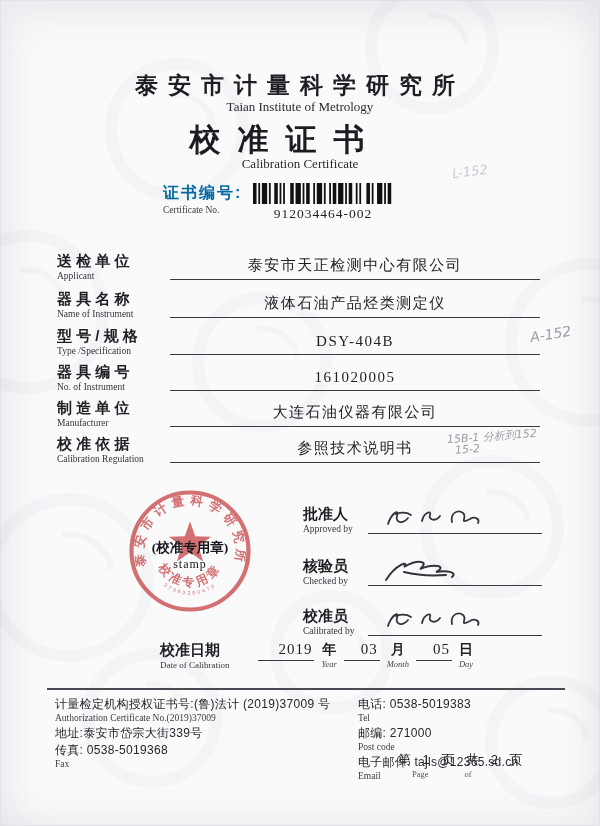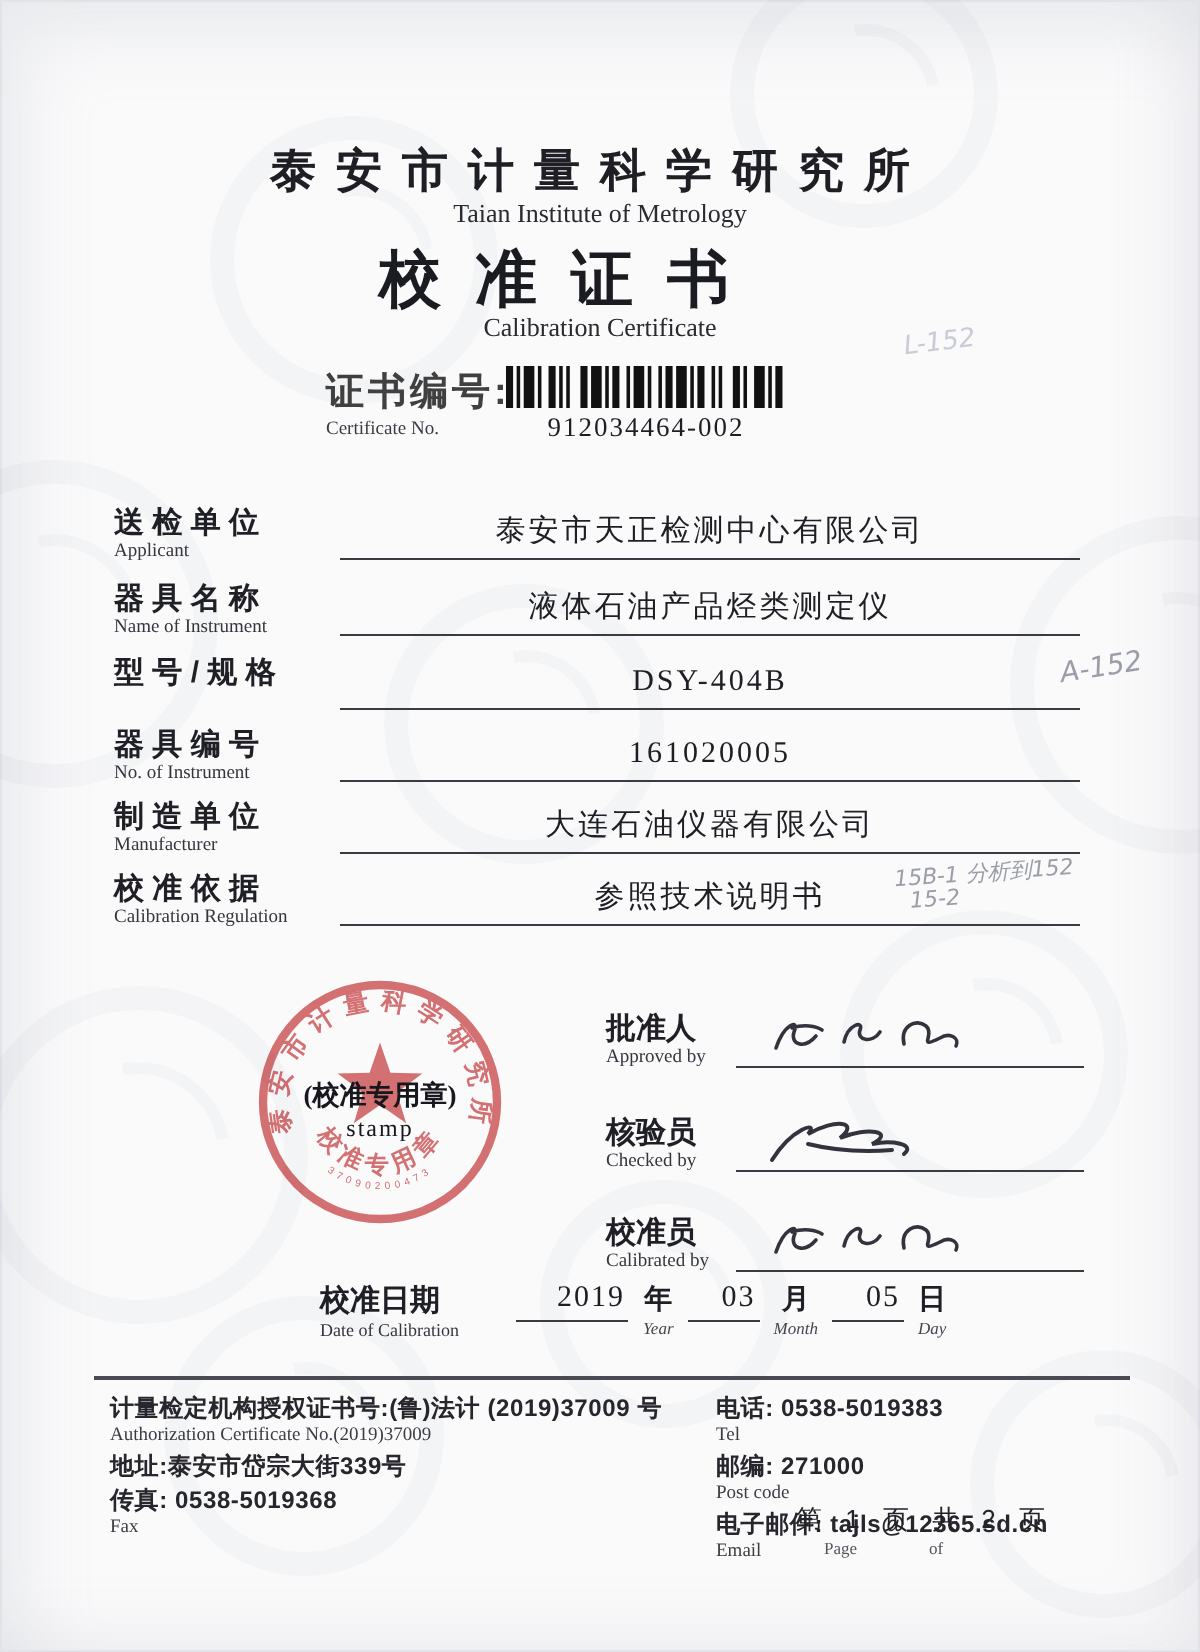--- a/index.html
+++ b/index.html
@@ -22,21 +22,21 @@
   .h-cn{position:absolute;left:0;top:70px;width:600px;text-align:center;
     font-size:23px;font-weight:bold;letter-spacing:10px;color:#1e1e24;}
   .h-en{position:absolute;left:0;top:99px;width:600px;text-align:center;
     font-family:"Liberation Serif","DejaVu Serif",serif;font-size:13px;color:#2a2a30;}
   .t-cn{position:absolute;left:0;top:119px;width:554px;text-align:center;
     font-size:31px;font-weight:bold;letter-spacing:17px;color:#1b1b22;text-indent:17px;}
   .t-en{position:absolute;left:0;top:156px;width:600px;text-align:center;
     font-family:"Liberation Serif","DejaVu Serif",serif;font-size:13px;color:#2a2a30;}
   
   .certno-label{position:absolute;left:163px;top:183px;}
-  .certno-label .cn{font-size:19px;font-weight:bold;color:#404040;letter-spacing:2px;}
+  .certno-label .cn{font-size:16px;font-weight:bold;color:#0369a1;letter-spacing:2px;}
   .certno-label .en{font-family:"Liberation Serif","DejaVu Serif",serif;font-size:9.5px;color:#3a3a42;margin-top:1px;}
   #barcode{position:absolute;left:253px;top:183px;width:140px;height:21px;}
   .certno-value{position:absolute;left:243px;top:206px;width:160px;text-align:center;
     font-family:"Liberation Serif","DejaVu Serif",serif;font-size:13.5px;letter-spacing:1px;color:#1e1e24;}
   
   .field-row{position:absolute;left:57px;width:486px;height:34px;}
   .f-cn{font-size:15px;font-weight:bold;color:#1f1f26;white-space:nowrap;}
   .f-en{font-family:"Liberation Serif","DejaVu Serif",serif;font-size:9.5px;color:#35353d;margin-top:0px;white-space:nowrap;}
   .f-value{position:absolute;left:113px;right:3px;top:0px;height:28px;
     border-bottom:1.3px solid #3a3a42;text-align:center;
@@ -61,21 +61,21 @@
   .d-label .en{font-family:"Liberation Serif","DejaVu Serif",serif;font-size:9px;color:#35353d;}
   .d-val{border-bottom:1.2px solid #3a3a42;text-align:right;
     font-family:"Liberation Serif","DejaVu Serif",serif;font-size:15px;color:#1e1e24;
     padding:0 2px 2px 2px;margin:0 7px;letter-spacing:1px;}
   .d-unit{text-align:center;}
   .d-unit .cn{font-size:14px;font-weight:bold;color:#1f1f26;}
   .d-unit .en{font-family:"Liberation Serif","DejaVu Serif",serif;font-size:8.5px;color:#45454d;font-style:italic;}
   
   .footer-rule{position:absolute;left:47px;top:688px;width:518px;border-top:2px solid #4a4a52;}
   .fcol{position:absolute;top:696px;}
-  .fcol .cn{font-size:12px;font-weight:bold;color:#26262c;letter-spacing:.3px;white-space:nowrap;}
+  .fcol .cn{font-size:12px;font-weight:normal;color:#26262c;letter-spacing:.3px;white-space:nowrap;}
   .fcol .en{font-family:"Liberation Serif","DejaVu Serif",serif;font-size:9.5px;color:#3c3c44;margin-bottom:2px;white-space:nowrap;}
   .pageno{position:absolute;left:398px;top:751px;}
   .pageno .cn{font-size:13px;color:#222228;letter-spacing:4px;}
   .pageno .en{display:flex;gap:36px;padding-left:14px;
     font-family:"Liberation Serif","DejaVu Serif",serif;font-size:8.5px;color:#55555d;}
   
   .pencil{position:absolute;font-family:"DejaVu Sans","Liberation Sans",sans-serif;
     font-style:italic;pointer-events:none;}
   .pencil.faint{color:#c9cbd6;}
   .pencil.mid{color:#9b9da8;}
@@ -140,20 +140,21 @@
     <div class="f-en">Applicant</div>
     <div class="f-value">泰安市天正检测中心有限公司</div>
   </div>
   <div class="field-row" style="top:290px">
     <div class="f-cn">器 具 名 称</div>
     <div class="f-en">Name of Instrument</div>
     <div class="f-value">液体石油产品烃类测定仪</div>
   </div>
   <div class="field-row" style="top:327px">
     <div class="f-cn">型 号 / 规 格</div>
+    <div class="f-en">Type /Specification</div>
     <div class="f-value">DSY-404B</div>
   </div>
   <div class="field-row" style="top:363px">
     <div class="f-cn">器 具 编 号</div>
     <div class="f-en">No. of Instrument</div>
     <div class="f-value">161020005</div>
   </div>
   <div class="field-row" style="top:399px">
     <div class="f-cn">制 造 单 位</div>
     <div class="f-en">Manufacturer</div>

